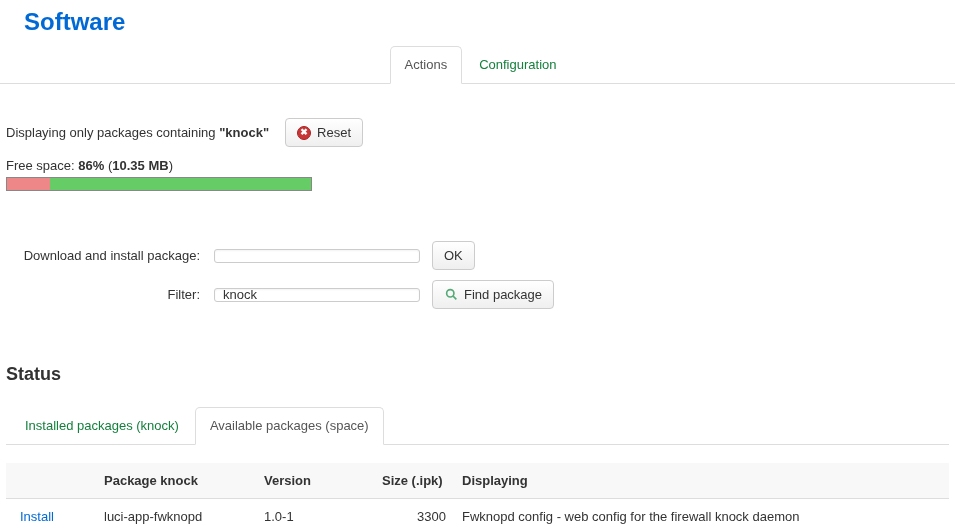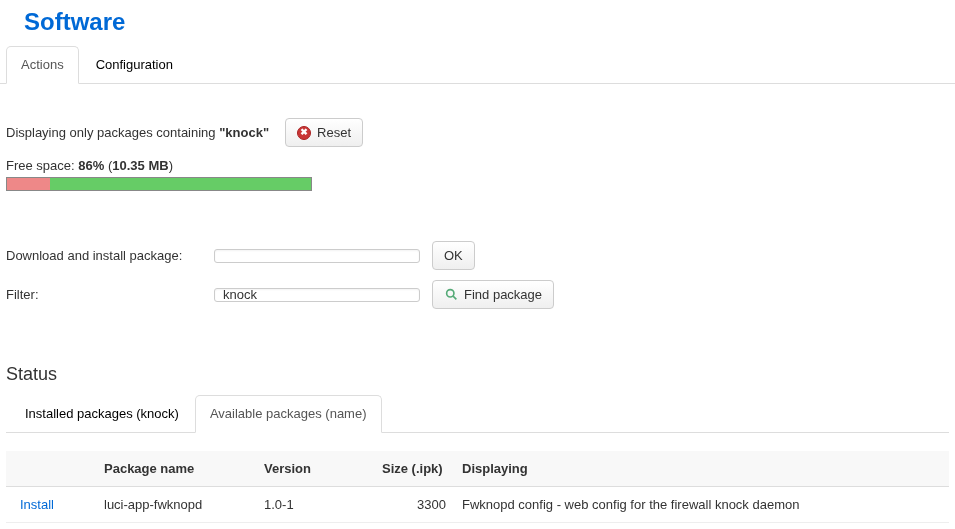--- a/index.html
+++ b/index.html
@@ -16,28 +16,29 @@
       color: #0069d6;
       padding: 8px 6px 10px;
       margin-left: 18px;
     }
     .tabs-outer {
       border-bottom: 1px solid #ddd;
       display: flex;
       gap: 2px;
       padding-left: 6px;
       margin-bottom: 4px;
+      justify-content: center;
     }
     .tab {
       border: 1px solid transparent;
       border-top-left-radius: 5px;
       border-top-right-radius: 5px;
       padding: 10px 14px;
       font-size: 13px;
-      color: #000000;
+      color: #15803d;
       cursor: pointer;
       position: relative;
     }
     .tab.active {
       border-color: #ddd;
       border-bottom-color: #fff;
       margin-bottom: -1px;
       color: #555;
       background: #fff;
     }
@@ -103,37 +104,37 @@
       background: #6c6;
       height: 100%;
     }
     .form-grid {
       margin-top: 50px;
       display: grid;
       grid-template-columns: 200px 210px 140px;
       gap: 10px 8px;
       align-items: center;
     }
-    .form-label { font-size: 13px; color: #333; padding-right: 6px;}
+    .form-label { text-align: right; font-size: 13px; color: #333; padding-right: 6px;}
     input[type="text"] {
       border: 1px solid #ccc;
       border-radius: 3px;
       padding: 6px 8px;
       font-size: 13px;
       width: 206px;
       height: 14px;
       color: #333;
       box-shadow: inset 0 1px 2px rgba(0,0,0,0.05);
     }
     h2.status {
       font-size: 18px;
-      font-weight: normal;
+      font-weight: bold;
       color: #333;
       margin-top: 55px;
-      margin-bottom: 10px;
+      margin-bottom: 22px;
     }
     .inner-tabs {
       border-bottom: 1px solid #ddd;
       display: flex;
       gap: 1px;
       padding-left: 4px;
       margin-bottom: 4px;
     }
     table.pkg {
       width: 100%;
@@ -207,28 +208,28 @@
         </span>
         <span>Find package</span>
       </button>
     </div>
   </div>
 
   <h2 class="status">Status</h2>
 
   <div class="inner-tabs">
     <div class="tab">Installed packages (knock)</div>
-    <div class="tab active">Available packages (name)</div>
+    <div class="tab active">Available packages (space)</div>
   </div>
 
   <table class="pkg">
     <thead>
       <tr>
         <th class="col-action"></th>
-        <th class="col-name">Package name</th>
+        <th class="col-name">Package knock</th>
         <th class="col-version">Version</th>
         <th class="col-size">Size (.ipk)</th>
         <th>Displaying</th>
       </tr>
     </thead>
     <tbody id="pkg-tbody">
     <tr>
           <td class="col-action"><span class="link">Install</span></td>
           <td class="col-name">luci-app-fwknopd</td>
           <td class="col-version">1.0-1</td>

